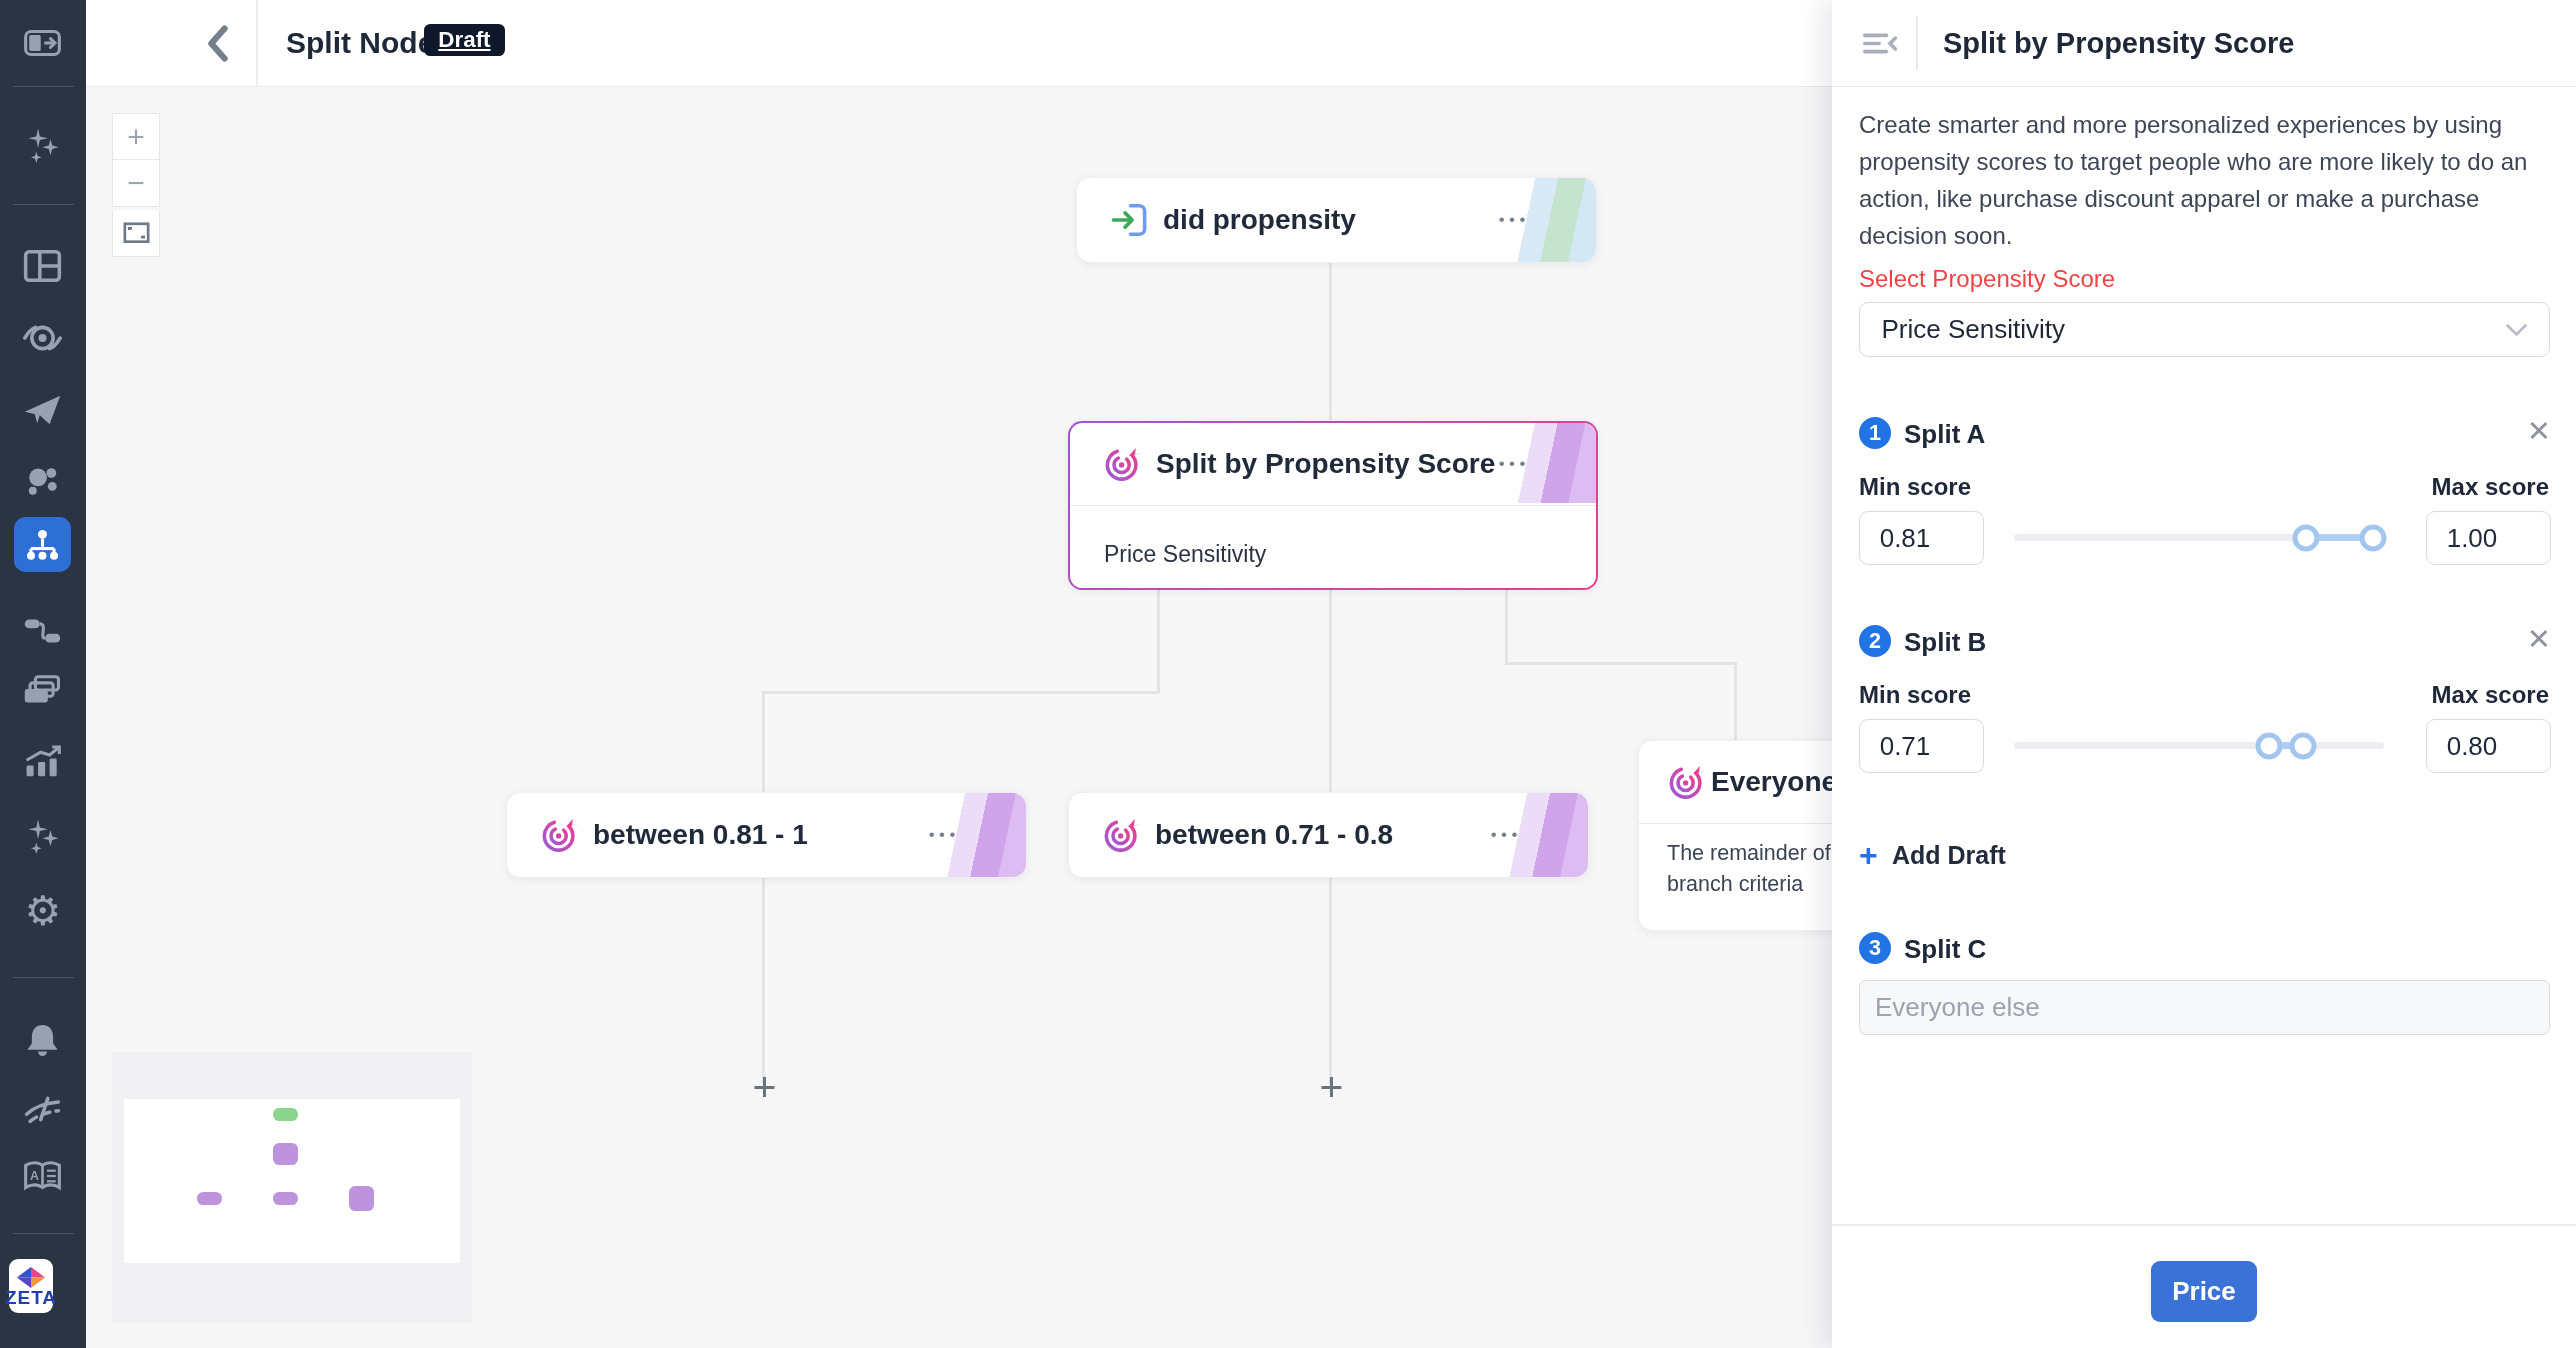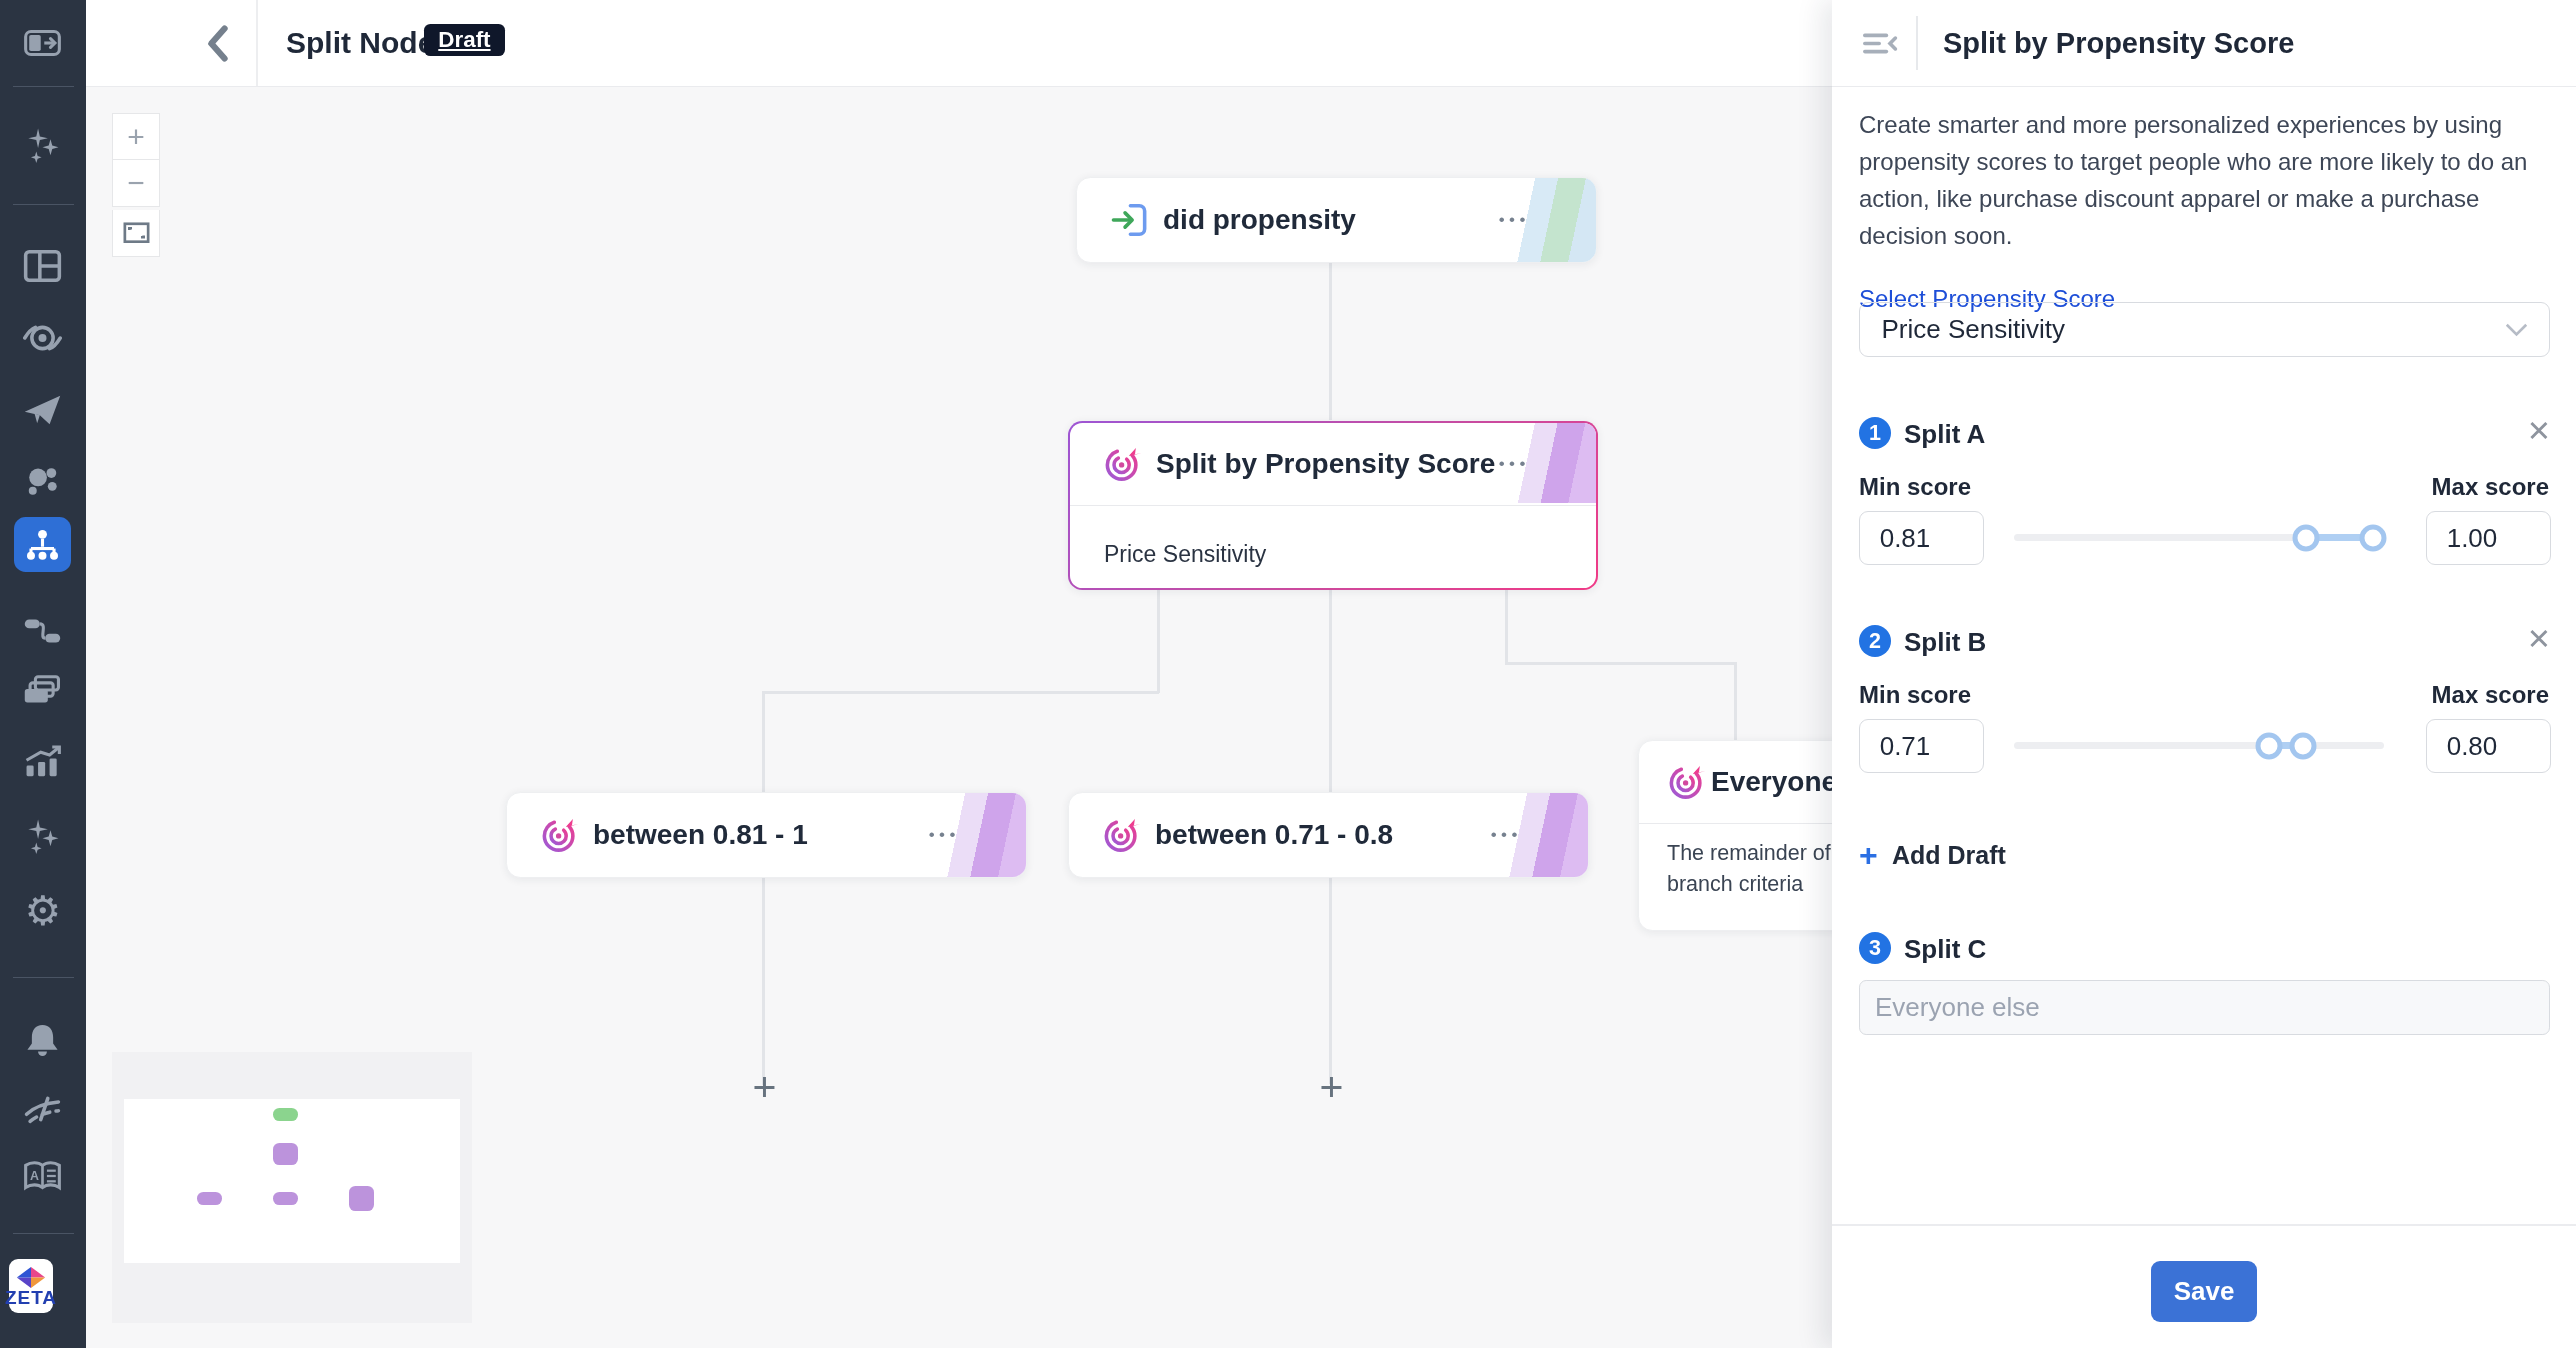--- a/index.html
+++ b/index.html
@@ -72,21 +72,21 @@
   
   .panel{position:absolute;left:1832px;top:0;width:744px;height:1349px;background:#FFFFFF;z-index:40;
          box-shadow:-10.7px 0 25px rgba(30,40,60,0.10);}
   .panel-header{position:absolute;left:0;top:0;width:744px;height:86px;border-bottom:1.8px solid #EAEBEE;}
   .panel-collapse{position:absolute;left:25px;top:21.5px;width:47px;height:43px;display:flex;
                   align-items:center;justify-content:center;cursor:pointer;}
   .panel-h-divider{position:absolute;left:84px;top:16px;width:1.8px;height:54px;background:#E7E9EC;}
   .panel-title{position:absolute;left:111px;top:0;height:86px;display:flex;align-items:center;
                font-size:29px;font-weight:bold;color:#1F2838;white-space:nowrap;}
   .panel-desc{position:absolute;left:27px;top:106px;width:691px;font-size:24px;line-height:37px;color:#3D4656;}
-  .select-label{position:absolute;left:27px;top:265px;font-size:24px;color:#1d4ed8;margin-top:20px;}
+  .select-label{position:absolute;left:27px;top:265px;font-size:24px;color:#ef4444;}
   .select-box{position:absolute;left:27px;top:302px;width:691px;height:55px;border:1.8px solid #D8DBE0;
               border-radius:9px;box-sizing:border-box;display:flex;align-items:center;cursor:pointer;}
   .select-value{margin-left:21.5px;font-size:26px;color:#1F2838;}
   .select-chevron{position:absolute;right:21.5px;top:50%;transform:translateY(-50%);}
 
   .split-block{position:absolute;left:0;width:744px;height:197px;}
   .split-badge{position:absolute;left:27px;top:14.3px;width:32px;height:32px;border-radius:50%;
                background:#2273E3;color:#FFFFFF;font-size:21.5px;font-weight:bold;display:flex;
                align-items:center;justify-content:center;}
   .split-label{position:absolute;left:72px;top:16px;font-size:26px;font-weight:bold;color:#1F2838;}
@@ -445,17 +445,17 @@
     <div class="add-split">
       <span class="add-split-plus">+</span>
       <span class="add-split-label">Add Draft</span>
     </div>
 
     <div class="split-badge" style="position:absolute;top:932px;">3</div>
     <div class="split-label" style="position:absolute;top:934px;">Split C</div>
     <input class="everyone-input" placeholder="Everyone else" style="">
 
     <div class="panel-footer-divider"></div>
-    <button class="save-btn">Save</button>
+    <button class="save-btn">Price</button>
   </div>
 
 </div>
 
 
 </body></html>

